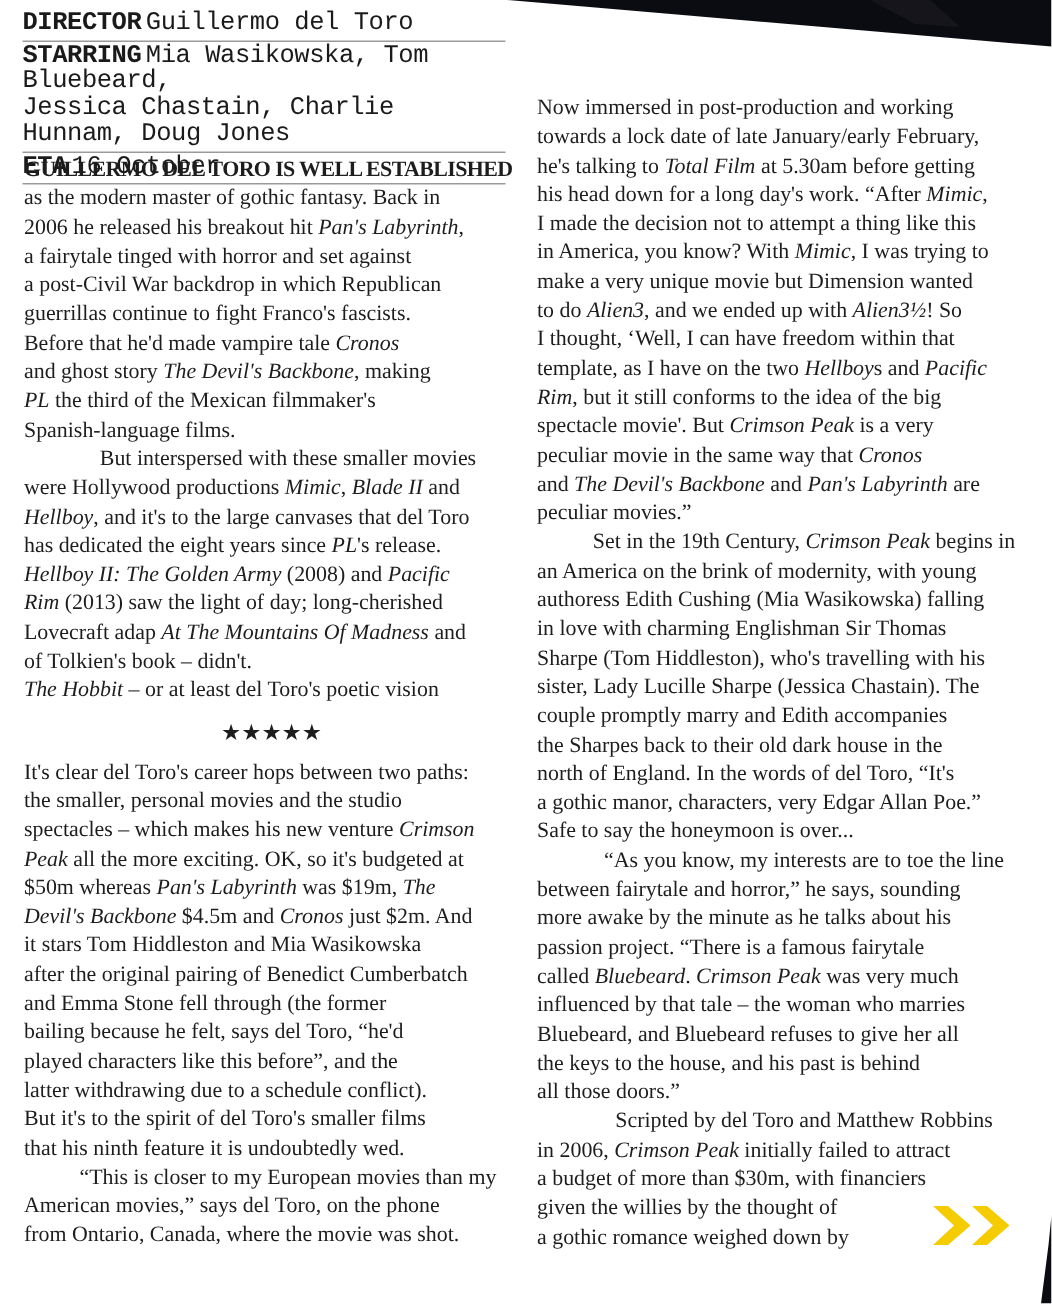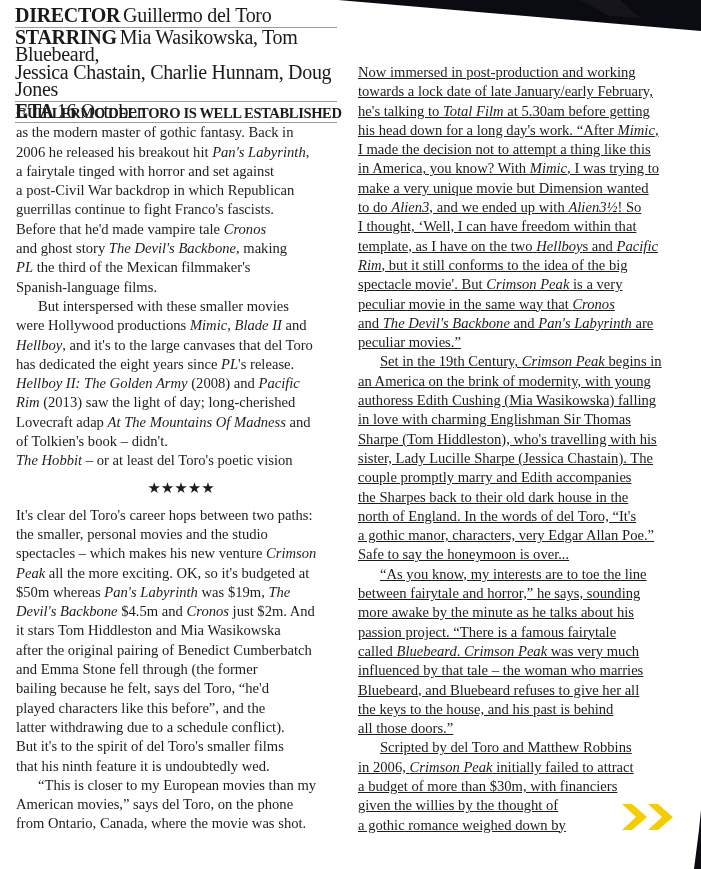--- a/index.html
+++ b/index.html
@@ -7,38 +7,38 @@
     width: 701px; height: 869px; overflow: hidden;
     background: #ffffff; position: relative;
     font-family: "DejaVu Serif", "Liberation Serif", serif;
     color: #1a1a1a;
   }
   .black-band {
     position: absolute; left: 0; top: 0; width: 701px; height: 40px;
   }
   .credits {
     position: absolute; left: 15px; top: 6px; width: 322px;
-    font-family: Liberation Serif, serif;
-    font-size: 20px; color: #1a1a1a; letter-spacing: -0.3px;
+    font-family: Liberation Mono, monospace;
+    font-size: 17px; color: #1a1a1a; letter-spacing: -0.3px;
   }
   .credit-row {
     border-bottom: 1px solid #9a9a9a;
     padding: 1px 0 2px 0;
     line-height: 17.5px;
   }
   .credit-row .lbl { font-weight: bold; margin-right: 3px; }
   .column {
     position: absolute; font-size: 14.6px; line-height: 19.3px;
     font-family: "Liberation Serif", "DejaVu Serif", serif;
     color: #1d1d1d;
   }
   .col-left { left: 16px; top: 104px; width: 330px; }
-  .col-right { left: 358px; top: 63px; width: 334px; text-decoration: underline; }
+  .col-right { left: 358px; top: 63px; width: 334px; }
   .line { display: block; white-space: nowrap; }
-  .indent { padding-left: 22px; }
+  .indent { padding-left: 22px; text-align: center; }
   .caps { letter-spacing: -0.4px; font-weight: bold; }
   i { font-style: italic; }
   .stars {
     display: block; text-align: center; font-family: "DejaVu Sans", sans-serif;
     font-size: 15px; letter-spacing: 0px; margin: 8px 0 9px 0; line-height: 18px;
   }
   .continue-arrows {
     position: absolute; left: 620px; top: 800px; width: 58px; height: 34px;
   }
   .edge-shade {

